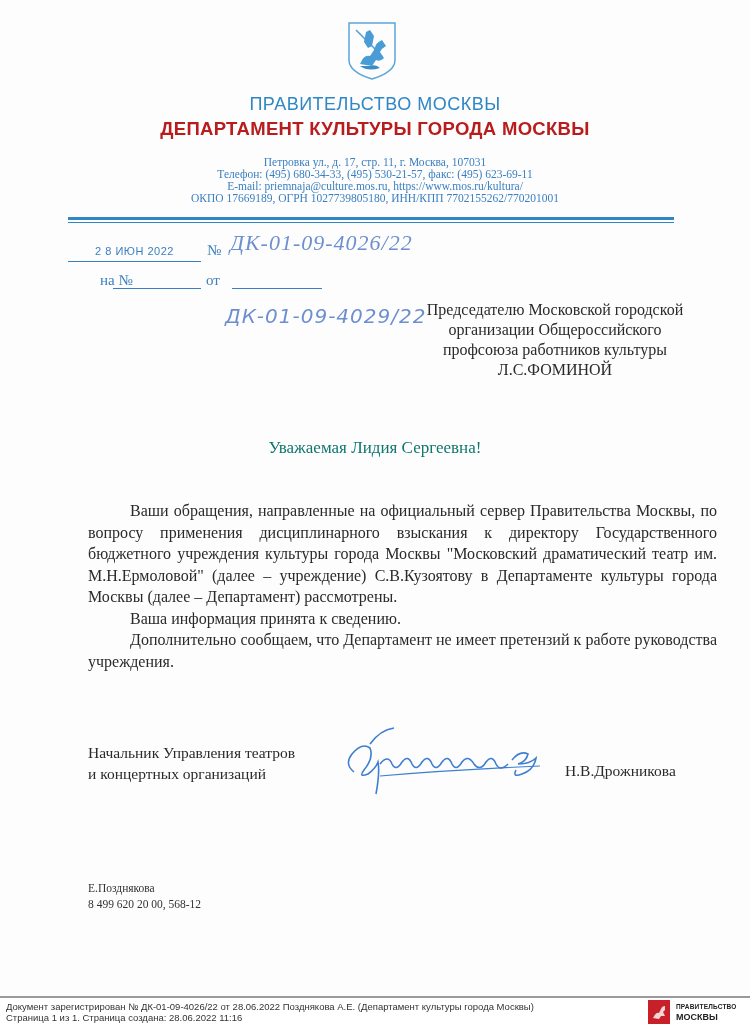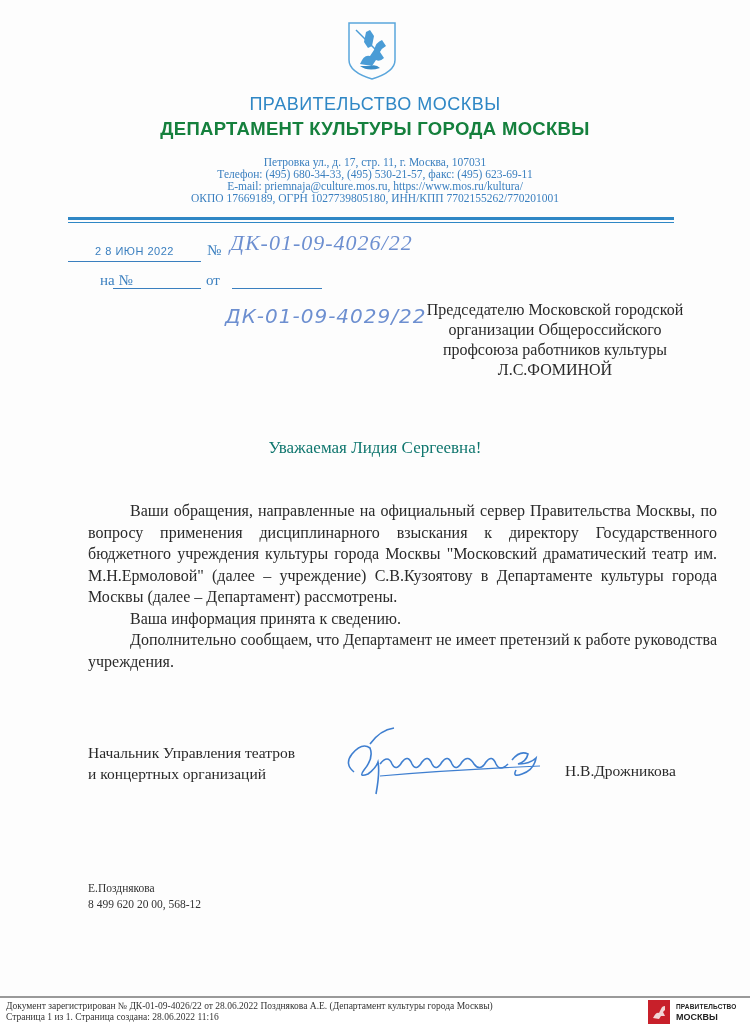--- a/index.html
+++ b/index.html
@@ -1,41 +1,41 @@
 <!DOCTYPE html>
 <html><head>
 <meta charset="utf-8">
 <style>
   html, body { margin:0; padding:0; }
   body { width:750px; height:1024px; background:#ffffff; position:relative; overflow:hidden; font-family:"Liberation Serif", serif; color:#2a2a2a; }
   .page { position:absolute; left:0; top:0; width:750px; height:1000px; background:#fdfdfd; }
   .crest { position:absolute; left:346px; top:20px; width:52px; height:62px; }
   .hdr1 { position:absolute; left:0; width:750px; top:94px; text-align:center; font-family:"Liberation Sans", sans-serif; color:#2f87c5; font-size:18px; letter-spacing:0.5px; }
-  .hdr2 { position:absolute; left:0; width:750px; top:118px; text-align:center; font-family:"Liberation Sans", sans-serif; color:#15803d; font-size:18.5px; font-weight:bold; letter-spacing:0.3px; }
+  .hdr2 { position:absolute; left:0; width:750px; top:118px; text-align:center; font-family:"Liberation Sans", sans-serif; color:#b91c1c; font-size:18.5px; font-weight:bold; letter-spacing:0.3px; }
   .contacts { position:absolute; left:0; width:750px; top:156px; text-align:center; color:#3a7fbf; font-size:11.5px; line-height:12px; }
   .rule1 { position:absolute; left:68px; width:606px; top:217px; height:3px; background:#2f87c5; }
   .rule2 { position:absolute; left:68px; width:606px; top:222px; height:1px; background:#2f87c5; }
   .date-line { position:absolute; left:68px; top:245px; width:133px; border-bottom:1px solid #3a7fbf; height:16px; text-align:center; color:#3a7fbf; font-family:"Liberation Sans", sans-serif; font-size:11px; letter-spacing:0.5px; }
   .num-label { position:absolute; left:207px; top:242px; font-size:15px; color:#3a7fbf; }
   .num-value { position:absolute; left:230px; top:230px; font-family:Liberation Serif, serif; font-style:italic; font-size:22px; color:#6d8fd0; letter-spacing:1px; }
   .na-label { position:absolute; left:68px; top:272px; font-size:15px; color:#3a7fbf;margin-left:32px; }
   .na-line { position:absolute; left:113px; top:288px; width:88px; border-bottom:1px solid #3a7fbf; }
   .na-value { position:absolute; left:225px; top:256px; font-family:"DejaVu Sans", sans-serif; font-style:italic; font-size:20px; color:#6d8fd0; letter-spacing:1px;margin-top:48px; }
   .ot-label { position:absolute; left:206px; top:272px; font-size:15px; color:#3a7fbf; }
   .ot-line { position:absolute; left:232px; top:288px; width:90px; border-bottom:1px solid #3a7fbf; }
   .addressee { position:absolute; left:390px; top:300px; width:330px; text-align:center; font-size:16px; line-height:20px; color:#2a2a2a; }
   .greeting { position:absolute; left:0; width:750px; top:438px; text-align:center; font-size:17px; color:#0f766e; }
   .body { position:absolute; left:88px; top:500px; width:629px; font-size:16px; line-height:21.5px; color:#2a2a2a; text-align:justify; }
   .body p { margin:0; text-indent:42px; }
   .sign-title { position:absolute; left:88px; top:742px; font-size:15.5px; line-height:21px; color:#2a2a2a; }
   .signature { position:absolute; left:340px; top:724px; width:220px; height:80px; }
   .sign-name { position:absolute; left:565px; top:762px; font-size:15.5px; color:#2a2a2a; }
   .executor { position:absolute; left:88px; top:880px; font-size:11.5px; line-height:16px; color:#333; }
   .footer { position:absolute; left:0; top:996px; width:750px; height:28px; background:#fff; border-top:2px solid #9a9a9a; }
-  .footer-text { position:absolute; left:6px; top:3px; font-family:Liberation Serif, serif; font-size:9.5px; line-height:11px; color:#333; }
+  .footer-text { position:absolute; left:6px; top:3px; font-family:Liberation Sans, sans-serif; font-size:9.5px; line-height:11px; color:#333; }
   .footer-logo { position:absolute; left:648px; top:2px; width:22px; height:24px; background:#c8202a; }
   .footer-brand { position:absolute; left:676px; top:5px; font-family:"Liberation Sans", sans-serif; font-weight:bold; color:#222; }
   .footer-brand .l1 { font-size:6.5px; letter-spacing:0.2px; display:block; }
   .footer-brand .l2 { font-size:9px; display:block; margin-top:2px; }
 </style>
 </head>
 <body>
 
 <div class="page">
 

